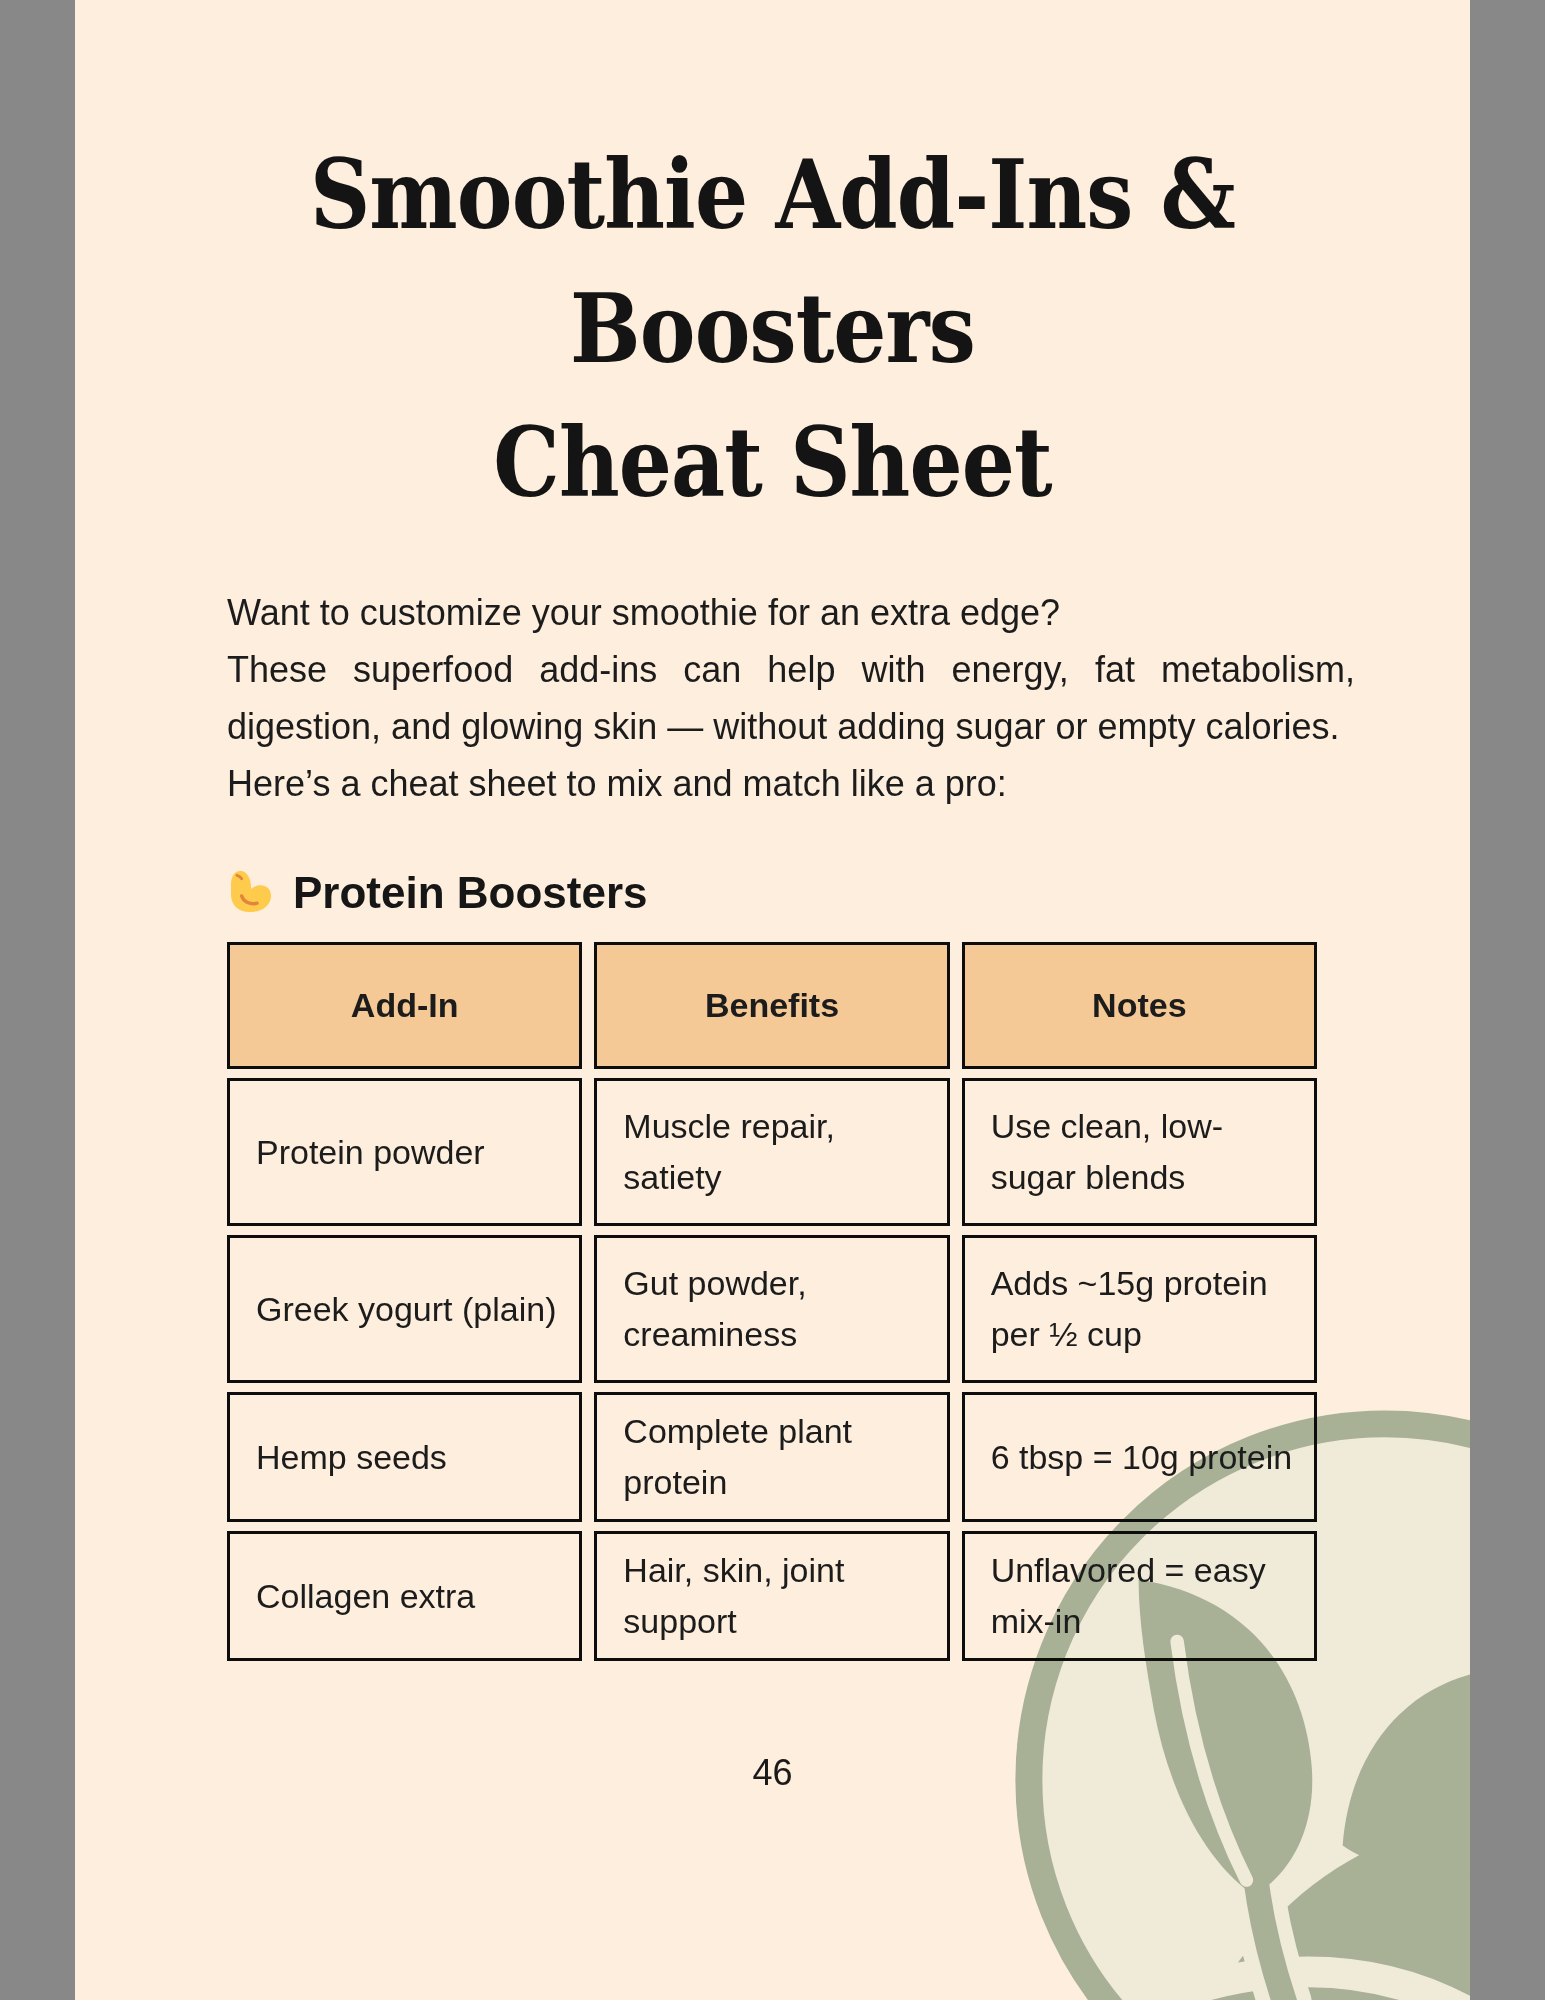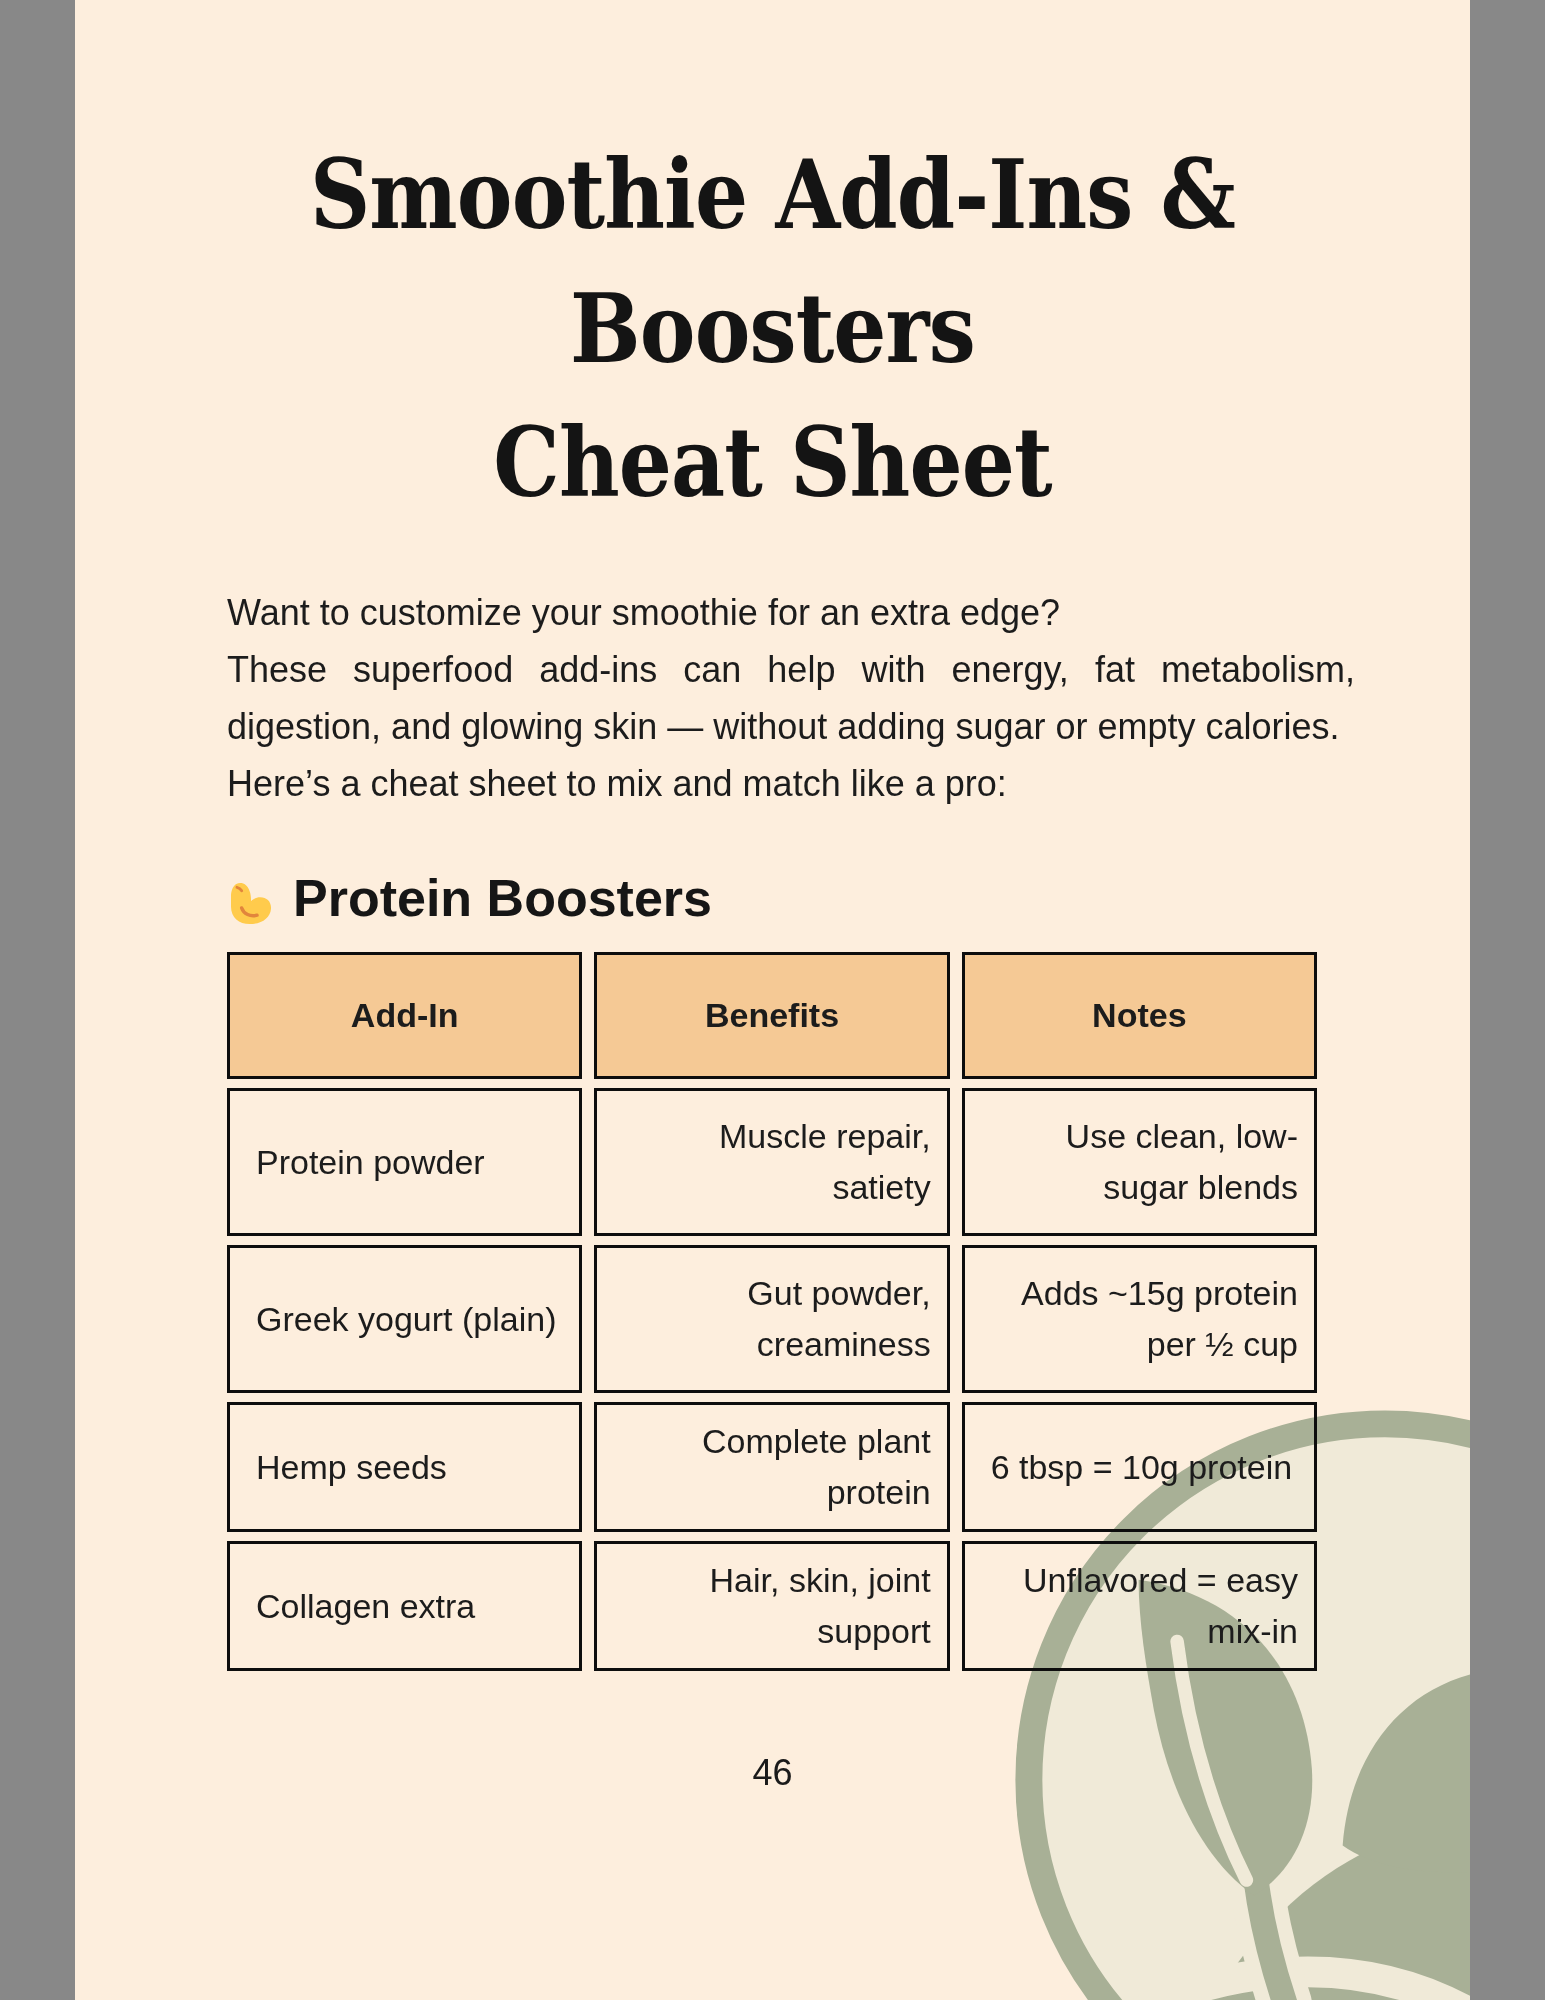--- a/index.html
+++ b/index.html
@@ -46,31 +46,31 @@
     transform-origin:50% 0;
   }
   .intro{
     margin:54px 115px 0 152px;
     font-size:36px;line-height:57px;
     color:var(--text_dark);
   }
   .line-justify{text-align:justify;text-align-last:justify;}
   .section-heading{
     margin:56px 152px 16px 152px;
-    display:flex;align-items:flex-end;gap:18px;
-    font-size:52px;font-weight:bold;color:#161616;
+    display:flex;align-items:flex-start;gap:18px;
+    font-size:44px;font-weight:bold;color:#161616;
   }
   .biceps{flex:0 0 auto;display:block;}
   
   .boost-table{
     margin:24px 153px 0 152px;
     display:grid;
     grid-template-columns:repeat(3,1fr);
     grid-template-rows:127px 148px 148px 130px 130px;
-    column-gap:12px;row-gap:9px;text-align:right;
+    column-gap:12px;row-gap:9px;
   }
   .cell{
     border:3px solid var(--border_black,#0d0d0d);
     display:flex;align-items:center;
     font-size:34px;line-height:51px;
     background:transparent;
     padding:0 16px 0 26px;
   }
   .cell.head{
     background:var(--header_bg,#f5c995);

